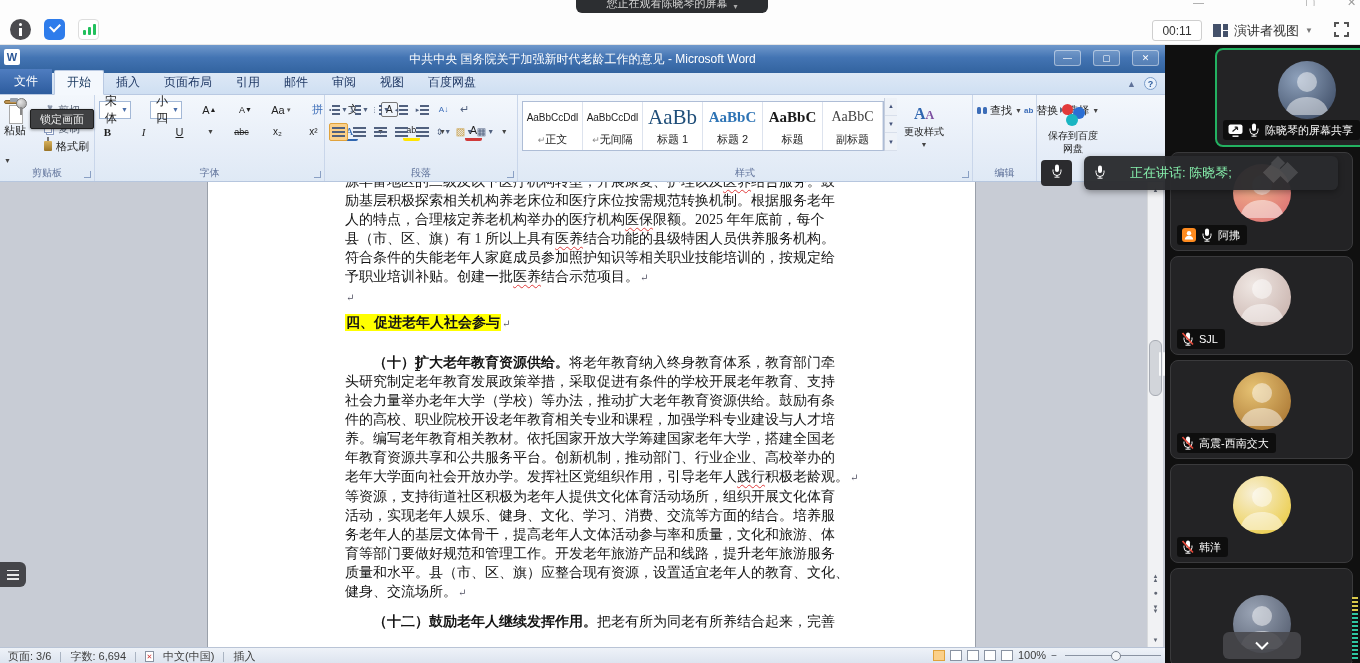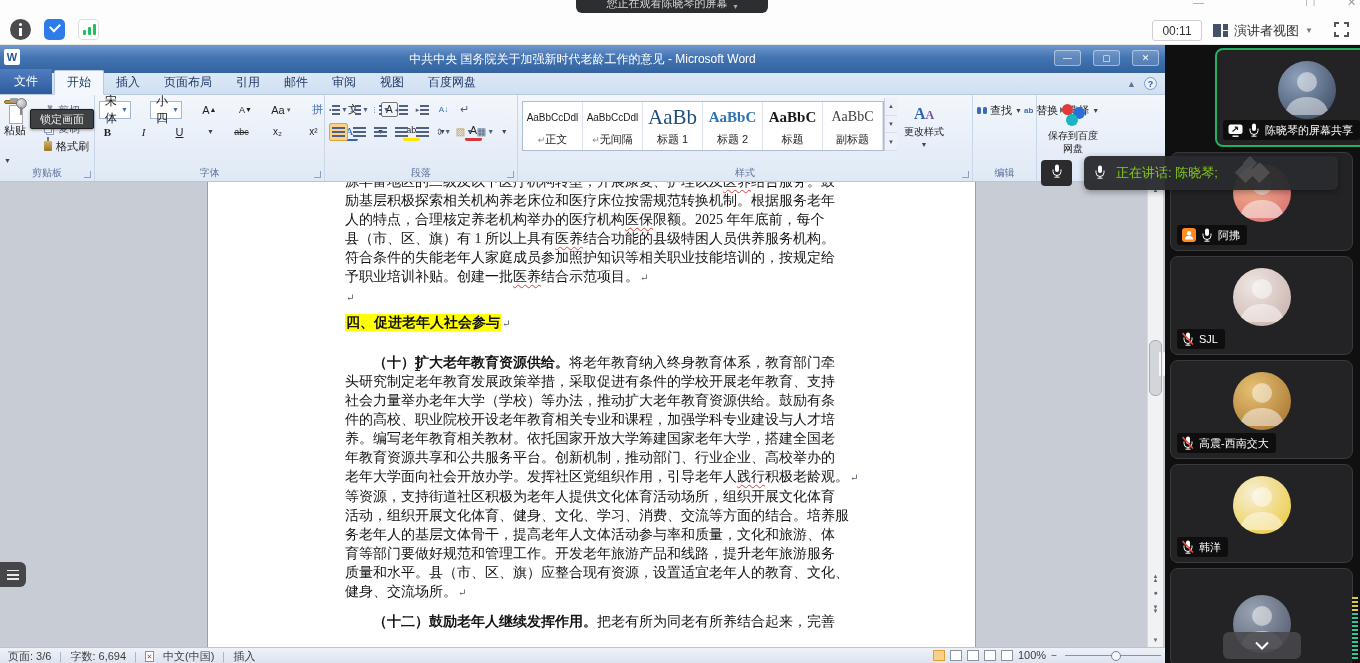--- a/index.html
+++ b/index.html
@@ -141,21 +141,21 @@
 .vico.sel{background:#fbd089;border-color:#e0a23c}
 .zoomtrack{position:relative;width:96px;height:1px;background:#8a93a2;margin:0 3px}
 .zoomtrack::before{content:"";position:absolute;left:46px;top:-4px;width:8px;height:8px;border-radius:50%;background:#f4f6f9;border:1px solid #7a828f}
 .zpm{color:#4a4f57;font-size:10px}
 
 .locktip{position:absolute;left:30px;top:109px;height:20px;background:#3f4042;border:1px solid #1e1e1e;color:#f0f0f0;font-size:11px;display:flex;align-items:center;padding:0 9px;border-radius:2px;z-index:40;box-shadow:0 1px 3px rgba(0,0,0,.4)}
 .pin{position:absolute;left:14px;top:98px;width:14px;height:18px;z-index:41}
 .pin::before{content:"";position:absolute;left:2px;top:0;width:9px;height:9px;border-radius:50%;background:radial-gradient(circle at 3px 3px,#e8e8e8,#9a9a9a);border:1px solid #777}
 .pin::after{content:"";position:absolute;left:6px;top:9px;width:2px;height:8px;background:#888}
 .minimic{position:absolute;left:1041px;top:160px;width:31px;height:26px;background:#2b2b2e;border-radius:4px;display:flex;align-items:center;justify-content:center;z-index:45;cursor:pointer}
-.toast{position:absolute;left:1084px;top:156px;width:254px;height:34px;background:rgba(42,43,46,.96);border-radius:6px;display:flex;align-items:center;color:#84cc16;font-size:13px;padding:0 10px;gap:10px;z-index:46;box-shadow:0 2px 6px rgba(0,0,0,.35)}
+.toast{position:absolute;left:1084px;top:156px;width:254px;height:34px;background:rgba(42,43,46,.96);border-radius:6px;display:flex;align-items:center;color:#86efac;font-size:13px;padding:0 10px;gap:24px;z-index:46;box-shadow:0 2px 6px rgba(0,0,0,.35)}
 .wm{position:relative;width:58px;height:26px;opacity:.14;flex:none;margin-left:2px}
 .wm i{position:absolute;width:15px;height:15px;background:#fff;transform:rotate(45deg)}
 .wm i:nth-child(1){left:8px;top:5px}.wm i:nth-child(2){left:22px;top:5px}.wm i:nth-child(3){left:15px;top:-2px;width:10px;height:10px}
 .leftfab{position:absolute;left:0;top:562px;width:26px;height:25px;background:rgba(58,58,62,.92);border-radius:0 6px 6px 0;display:flex;align-items:center;justify-content:center;z-index:48;cursor:pointer}
 .fabico{width:12px;height:10px;background:repeating-linear-gradient(#e8e8e8 0 1.5px,transparent 1.5px 4.2px)}
 .grip{position:absolute;left:1159px;top:350px;width:9px;height:28px;display:flex;gap:2px;align-items:center;z-index:47;cursor:pointer}
 .grip i{width:2px;height:24px;background:rgba(255,255,255,.85);border-radius:1px}
 
 .sidebar{position:absolute;left:1165px;top:45px;width:195px;height:618px;background:#101010;z-index:10}
 .tile{position:absolute;left:5px;width:183px;height:99px;background:#232325;border:1px solid #3a3a3c;border-radius:8px;overflow:hidden;cursor:pointer}
@@ -456,21 +456,21 @@
             <div class="dl"><span class="pmark">↵</span></div>
             <div class="dl head"><span class="hl">四、促进老年人社会参与</span><span class="pmark">↵</span></div>
             <div class="dl pstart"><span class="b">（十）扩大老年教育资源供给。</span><span>将老年教育纳入终身教育体系，教育部门牵</span></div>
             <div class="dl"><span>头研究制定老年教育发展政策举措，采取促进有条件的学校开展老年教育、支持</span></div>
             <div class="dl"><span>社会力量举办老年大学（学校）等办法，推动扩大老年教育资源供给。鼓励有条</span></div>
             <div class="dl"><span>件的高校、职业院校开设老年教育相关专业和课程，加强学科专业建设与人才培</span></div>
             <div class="dl"><span>养。编写老年教育相关教材。依托国家开放大学筹建国家老年大学，搭建全国老</span></div>
             <div class="dl"><span>年教育资源共享和公共服务平台。创新机制，推动部门、行业企业、高校举办的</span></div>
             <div class="dl"><span>老年大学面向社会开放办学。发挥社区党组织作用，引导老年人<span class="sq">践行</span>积极老龄观。</span><span class="pmark">↵</span></div>
             <div class="dl"><span>等资源，支持街道社区积极为老年人提供文化体育活动场所，组织开展文化体育</span></div>
-            <div class="dl"><span>活动，组织开展文化体育、健身、文化、学习、消费、交流等方面的结合。培养服</span></div>
+            <div class="dl"><span>活动，实现老年人娱乐、健身、文化、学习、消费、交流等方面的结合。培养服</span></div>
             <div class="dl"><span>务老年人的基层文体骨干，提高老年人文体活动参与率和质量，文化和旅游、体</span></div>
             <div class="dl"><span>育等部门要做好规范和管理工作。开发老年旅游产品和线路，提升老年旅游服务</span></div>
             <div class="dl"><span>质量和水平。县（市、区、旗）应整合现有资源，设置适宜老年人的教育、文化、</span></div>
             <div class="dl"><span>健身、交流场所。</span><span class="pmark">↵</span></div>
             <div class="dl pstart"><span class="b">（十二）鼓励老年人继续发挥作用。</span><span>把老有所为同老有所养结合起来，完善</span></div>
           </div>
         <div class="ibeam"></div>
       </div>
       <div class="vsb">
         <span class="sbtn" style="top:0">▲</span>

